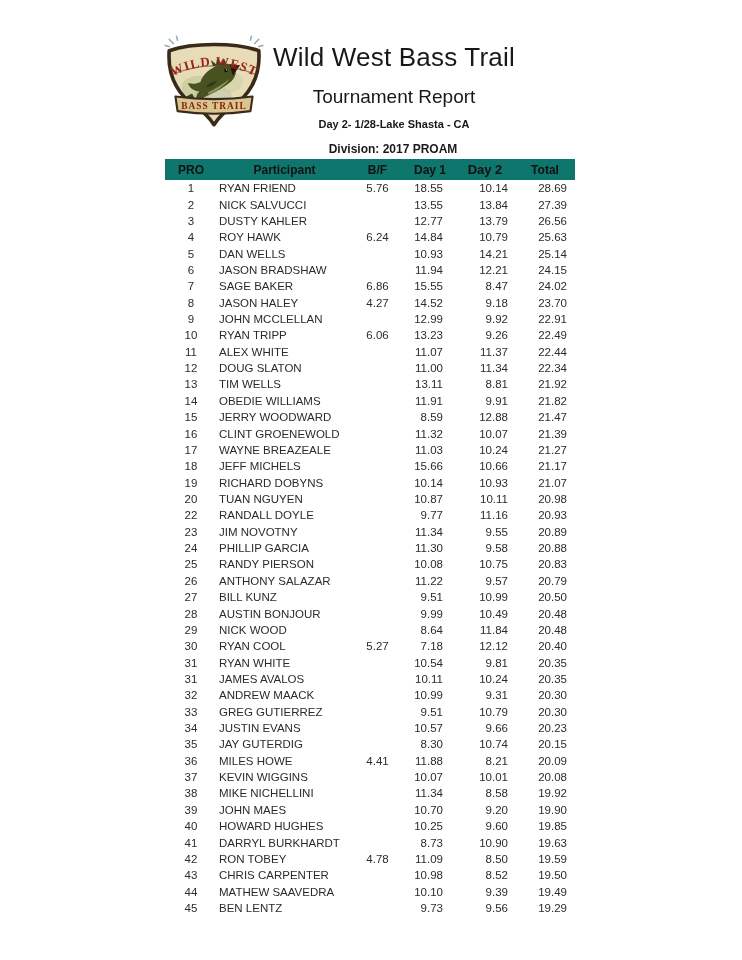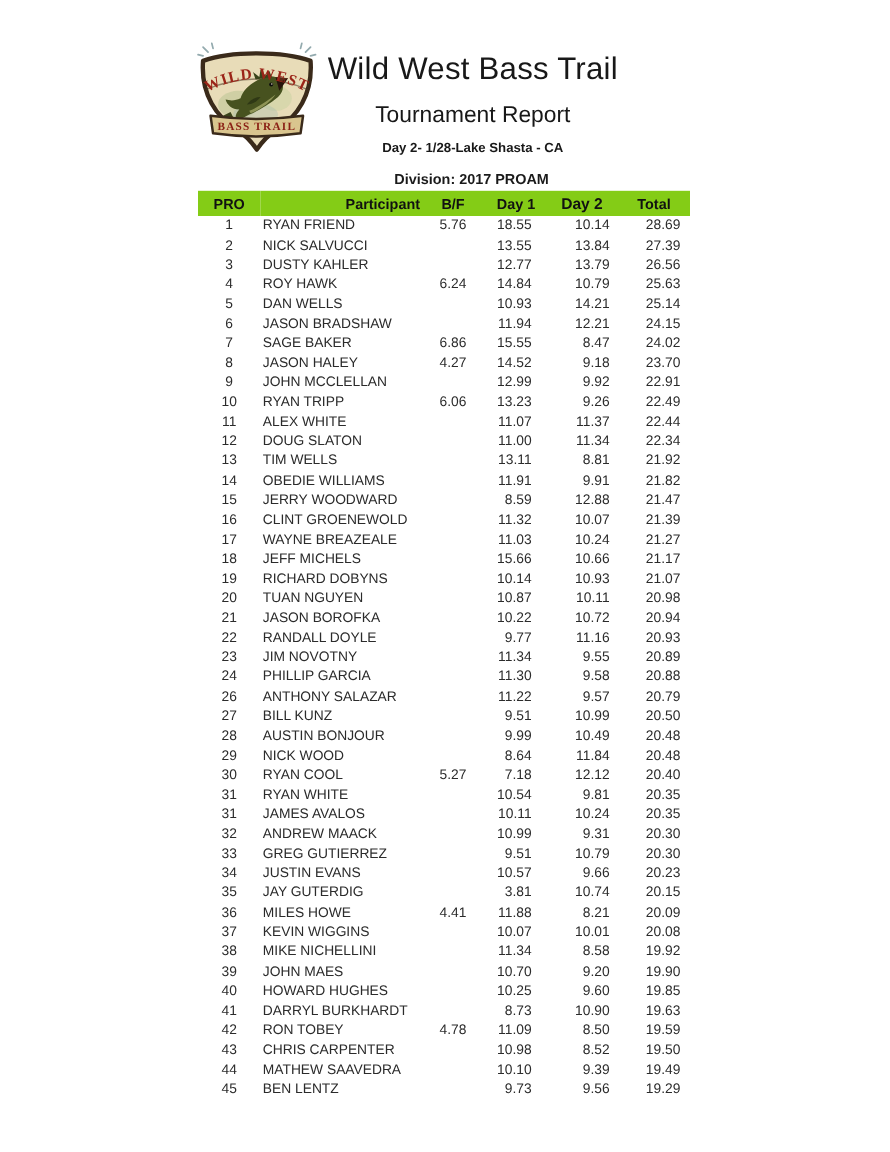--- a/index.html
+++ b/index.html
@@ -24,25 +24,25 @@
   .titles h3 { font-size:11px; font-weight:bold; margin-top:10px; }
   .division {
     position:absolute; left:188px; top:142px; width:410px;
     text-align:center; font-size:12px; font-weight:bold; color:#1a1a1a;
   }
   table.results {
     position:absolute; left:165px; top:159px;
     width:410px; border-collapse:collapse; table-layout:fixed;
   }
   table.results th {
-    background:#84cc16; height:21px;
+    background:#0f766e; height:21px;
     font-size:12px; font-weight:bold; color:#111;
     text-align:center; vertical-align:middle;
   }
-  table.results th.col-name { text-align:right; padding-left:2px; }
+  table.results th.col-name { text-align:center; padding-left:2px; }
   table.results th.col-d2 { font-size:13px; }
   table.results td {
     height:16.37px; font-size:11.5px; color:#2b2b2b;
     vertical-align:middle; white-space:nowrap; overflow:hidden;
   }
   .col-pro   { width:52px; }
   .col-name  { width:133px; }
   .col-bf    { width:55px; }
   .col-d1    { width:50px; }
   .col-d2    { width:60px; }
@@ -303,28 +303,20 @@
 
     <tr>
       <td class="col-pro">20</td>
       <td class="col-name">TUAN NGUYEN</td>
       <td class="col-bf"></td>
       <td class="col-d1">10.87</td>
       <td class="col-d2">10.11</td>
       <td class="col-total">20.98</td>
     </tr>
 
-    <tr>
-      <td class="col-pro">21</td>
-      <td class="col-name">JASON BOROFKA</td>
-      <td class="col-bf"></td>
-      <td class="col-d1">10.22</td>
-      <td class="col-d2">10.72</td>
-      <td class="col-total">20.94</td>
-    </tr>
 
     <tr>
       <td class="col-pro">22</td>
       <td class="col-name">RANDALL DOYLE</td>
       <td class="col-bf"></td>
       <td class="col-d1">9.77</td>
       <td class="col-d2">11.16</td>
       <td class="col-total">20.93</td>
     </tr>
 
@@ -339,20 +331,28 @@
 
     <tr>
       <td class="col-pro">24</td>
       <td class="col-name">PHILLIP GARCIA</td>
       <td class="col-bf"></td>
       <td class="col-d1">11.30</td>
       <td class="col-d2">9.58</td>
       <td class="col-total">20.88</td>
     </tr>
 
+    <tr>
+      <td class="col-pro">25</td>
+      <td class="col-name">RANDY PIERSON</td>
+      <td class="col-bf"></td>
+      <td class="col-d1">10.08</td>
+      <td class="col-d2">10.75</td>
+      <td class="col-total">20.83</td>
+    </tr>
 
     <tr>
       <td class="col-pro">26</td>
       <td class="col-name">ANTHONY SALAZAR</td>
       <td class="col-bf"></td>
       <td class="col-d1">11.22</td>
       <td class="col-d2">9.57</td>
       <td class="col-total">20.79</td>
     </tr>
 
@@ -434,21 +434,21 @@
       <td class="col-bf"></td>
       <td class="col-d1">10.57</td>
       <td class="col-d2">9.66</td>
       <td class="col-total">20.23</td>
     </tr>
 
     <tr>
       <td class="col-pro">35</td>
       <td class="col-name">JAY GUTERDIG</td>
       <td class="col-bf"></td>
-      <td class="col-d1">3.81</td>
+      <td class="col-d1">8.30</td>
       <td class="col-d2">10.74</td>
       <td class="col-total">20.15</td>
     </tr>
 
     <tr>
       <td class="col-pro">36</td>
       <td class="col-name">MILES HOWE</td>
       <td class="col-bf">4.41</td>
       <td class="col-d1">11.88</td>
       <td class="col-d2">8.21</td>

